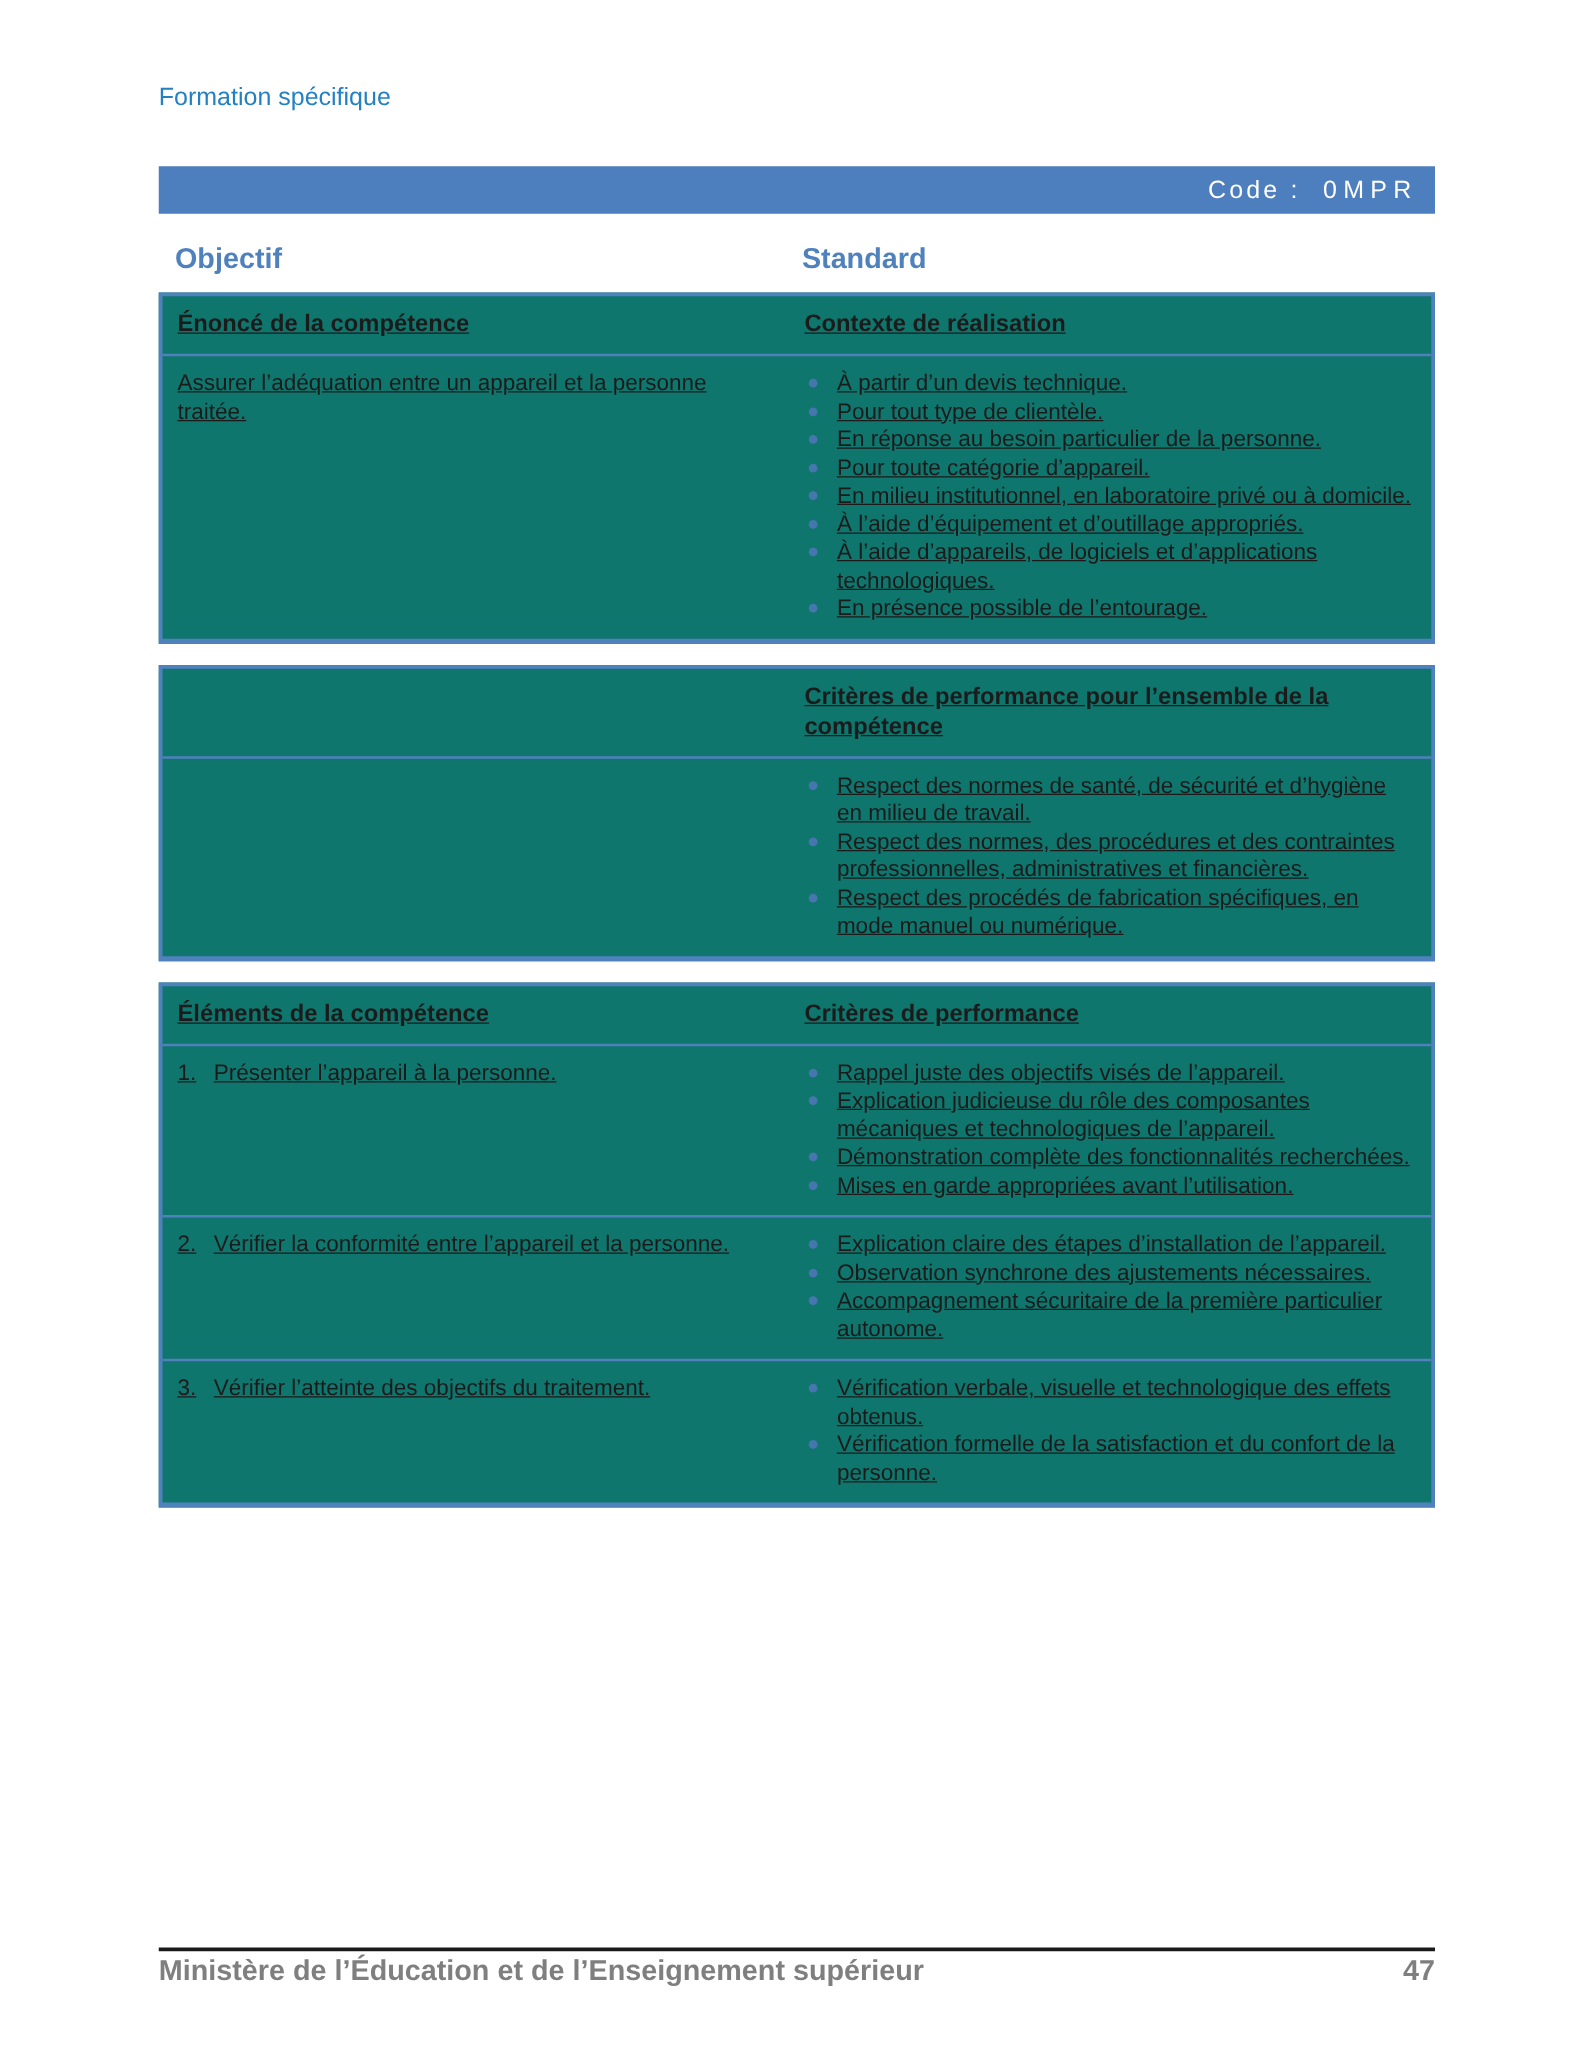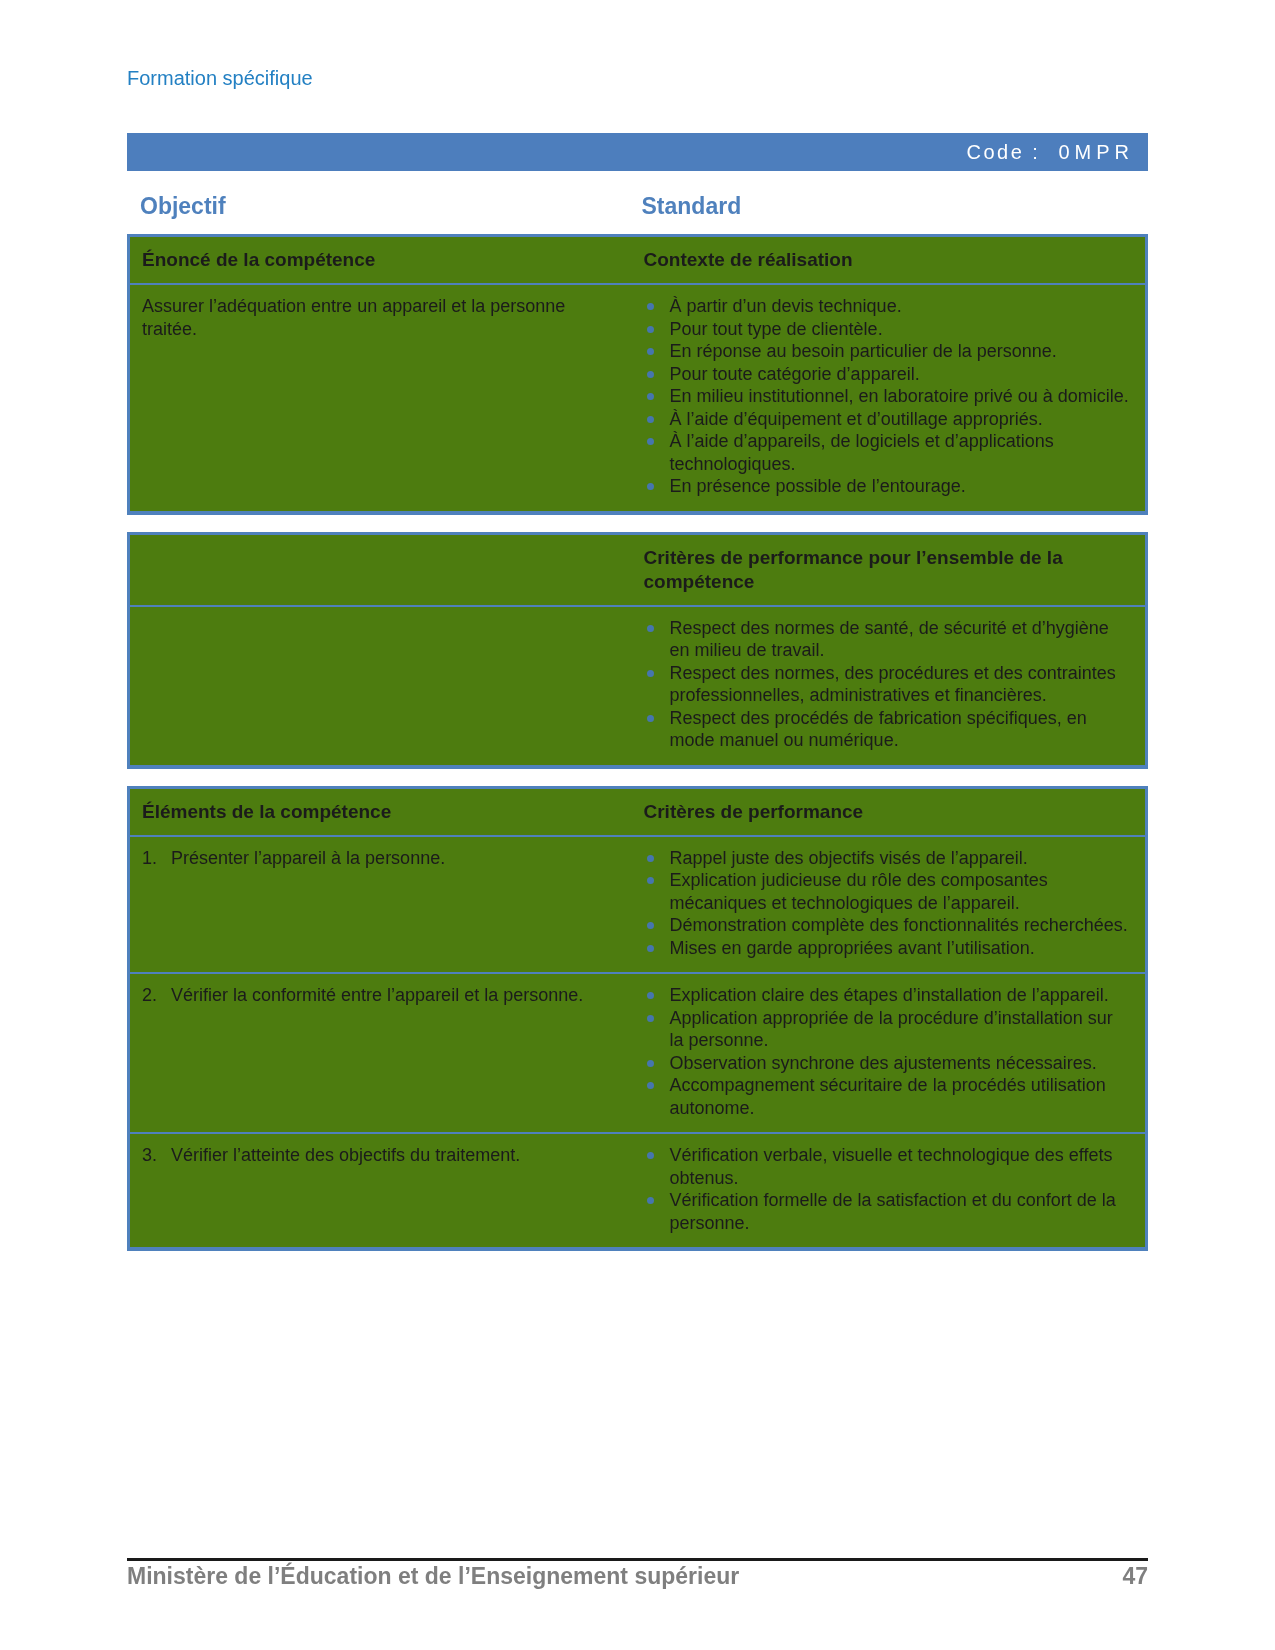--- a/index.html
+++ b/index.html
@@ -43,21 +43,22 @@
     font-weight:bold;font-size:23px;line-height:28px;
     color:var(--heading-blue);
   }
   .h-left{padding-left:13px;}
   .h-right{padding-left:4px;}
 
   .ctable{
     border:3px solid var(--table-border-blue);
     border-bottom-width:4px;
     margin-bottom:17px;
-    background:#4d7c0f;
+    background:#0f766e;
+    text-decoration:underline;
   }
   .trow{display:flex;}
   .thead{border-bottom:2px solid var(--table-border-blue);}
   .tbody-row + .tbody-row{border-top:2px solid var(--table-border-blue);}
   .cell-l,.cell-r{width:50%;box-sizing:border-box;}
   .cell-l{padding:10px 20px 13px 12px;}
   .cell-r{padding:10px 16px 13px 6px;}
   .th{font-weight:bold;font-size:19px;line-height:24px;padding-top:11px;padding-bottom:11px;}
   .body-text{font-size:18px;line-height:22.5px;}
 
@@ -211,29 +212,25 @@
             <span class="itxt">Vérifier la conformité entre l’appareil et la personne.</span>
           </div>
         </div>
         <div class="cell-r">
           <div class="bullet">
               <span class="dot"></span>
               <span class="txt">Explication claire des étapes d’installation de l’appareil.</span>
             </div>
           <div class="bullet">
               <span class="dot"></span>
-              <span class="txt">Application appropriée de la procédure d’installation sur la personne.</span>
-            </div>
-          <div class="bullet">
-              <span class="dot"></span>
               <span class="txt">Observation synchrone des ajustements nécessaires.</span>
             </div>
           <div class="bullet">
               <span class="dot"></span>
-              <span class="txt">Accompagnement sécuritaire de la procédés utilisation autonome.</span>
+              <span class="txt">Accompagnement sécuritaire de la première particulier autonome.</span>
             </div>
         </div>
       </div>
 
       <div class="trow tbody-row">
         <div class="cell-l">
           <div class="num-item">
             <span class="num">3.</span>
             <span class="itxt">Vérifier l’atteinte des objectifs du traitement.</span>
           </div>

